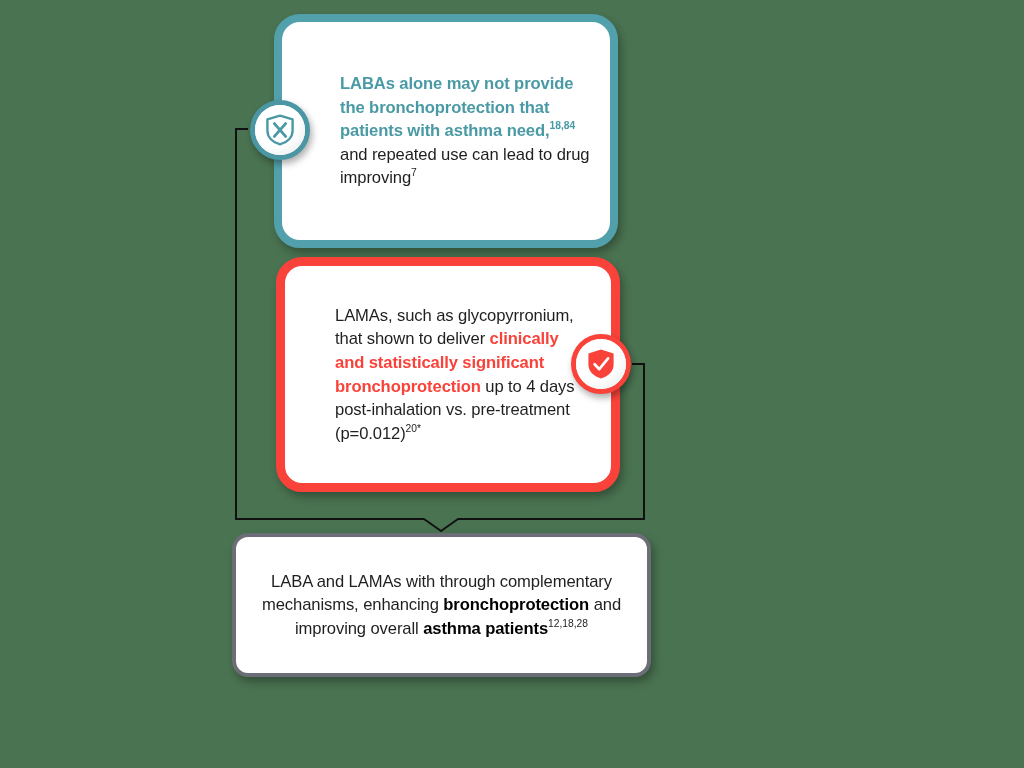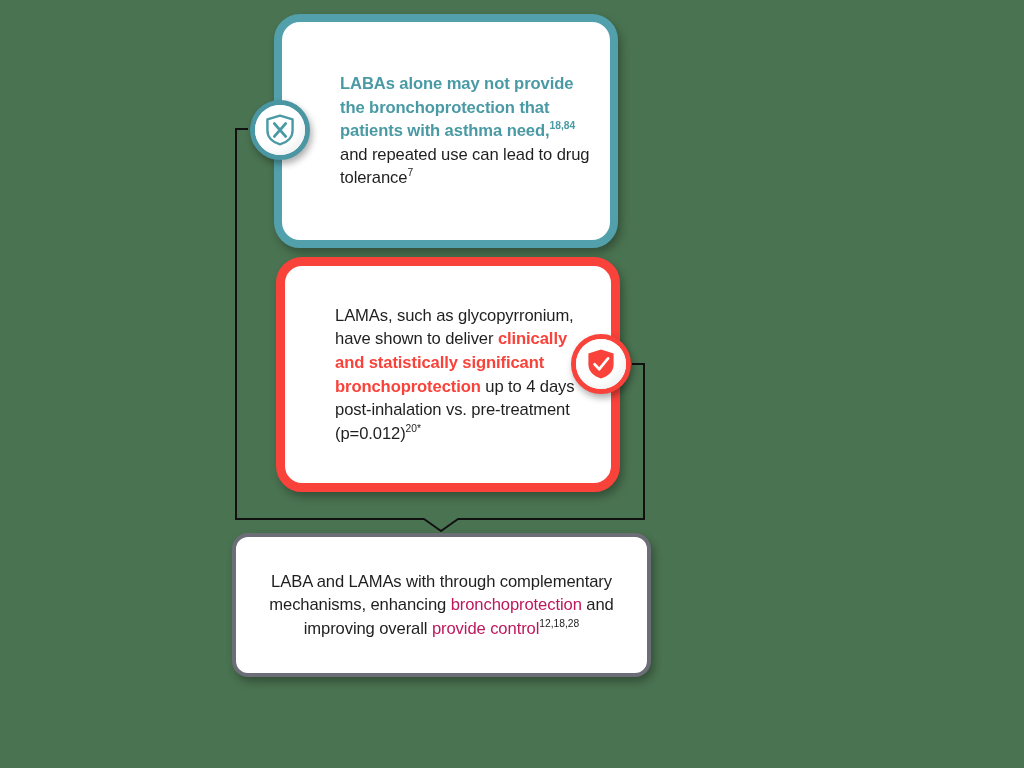--- a/index.html
+++ b/index.html
@@ -85,21 +85,21 @@
 
   
   .body-text {
     font-size: 16.6px;
     line-height: 1.42;
     color: #1f1f1f;
     letter-spacing: -0.1px;
   }
   .teal-strong { color: #4a9aa5; font-weight: 700; }
   .red-strong  { color: #f9423a; font-weight: 700; }
-  .blk-strong  { color: #be185d; font-weight: 400; }
+  .blk-strong  { color: #000000; font-weight: 700; }
 
   sup {
     font-size: 0.62em;
     vertical-align: super;
     line-height: 0;
     letter-spacing: 0;
   }
 
   
   .badge {
@@ -141,37 +141,37 @@
     <path d="M 248 129 L 236 129 L 236 519 L 424 519" fill="none" stroke="#111111" stroke-width="2"></path>
 
     <path d="M 632 364 L 644 364 L 644 519 L 458 519" fill="none" stroke="#111111" stroke-width="2"></path>
 
     <path d="M 424 519 L 441 531 L 458 519" fill="none" stroke="#111111" stroke-width="2" stroke-linejoin="round" stroke-linecap="round"></path>
   </svg>
 
   <div class="card" id="card-labas">
     <div class="card-inner">
       <p class="body-text">
-        <span class="teal-strong">LABAs alone may not provide the bronchoprotection that patients with asthma need,</span><sup class="teal-strong">18,84</sup><span> and repeated use can lead to drug tolerance</span><sup>7</sup>
+        <span class="teal-strong">LABAs alone may not provide the bronchoprotection that patients with asthma need,</span><sup class="teal-strong">18,84</sup><span> and repeated use can lead to drug improving</span><sup>7</sup>
       </p>
     </div>
   </div>
 
   <div class="card" id="card-lamas">
     <div class="card-inner">
       <p class="body-text">
-        <span>LAMAs, such as glycopyrronium, have shown to deliver </span><span class="red-strong">clinically and statistically significant bronchoprotection</span><span> up to 4 days post-inhalation vs. pre-treatment (p=0.012)</span><sup>20*</sup>
+        <span>LAMAs, such as glycopyrronium, that shown to deliver </span><span class="red-strong">clinically and statistically significant bronchoprotection</span><span> up to 4 days post-inhalation vs. pre-treatment (p=0.012)</span><sup>20*</sup>
       </p>
     </div>
   </div>
 
   <div class="card" id="card-summary">
     <div class="card-inner">
       <p class="body-text">
-        <span>LABA and LAMAs with through complementary mechanisms, enhancing </span><span class="blk-strong">bronchoprotection</span><span> and improving overall </span><span class="blk-strong">provide control</span><sup>12,18,28</sup>
+        <span>LABA and LAMAs with through complementary mechanisms, enhancing </span><span class="blk-strong">bronchoprotection</span><span> and improving overall </span><span class="blk-strong">asthma patients</span><sup>12,18,28</sup>
       </p>
     </div>
   </div>
 
   <div class="badge" id="badge-teal">
     <svg width="30" height="32" viewBox="0 0 30 32" aria-hidden="true">
       <path d="M15 1.6 L27.6 5.4 V16.4 C27.6 23.6 21.9 28.4 15 30.4
                C8.1 28.4 2.4 23.6 2.4 16.4 V5.4 Z" fill="none" stroke="#4a9aa5" stroke-width="2.4" stroke-linejoin="round"></path>
       <path d="M9.4 9.6 L20.6 22.4 M20.6 9.6 L9.4 22.4" stroke="#4a9aa5" stroke-width="2.9" stroke-linecap="round"></path>
     </svg>

